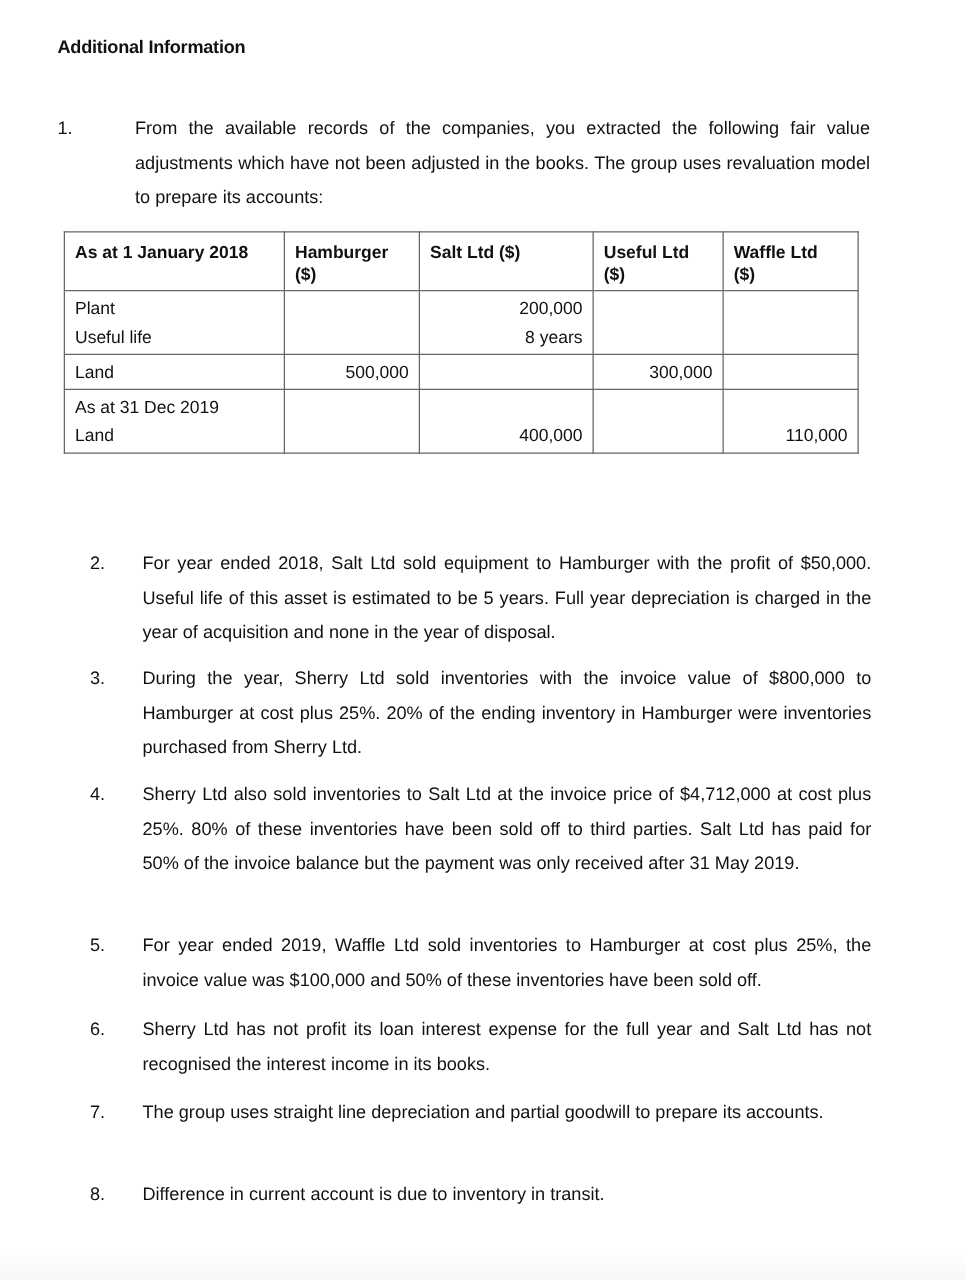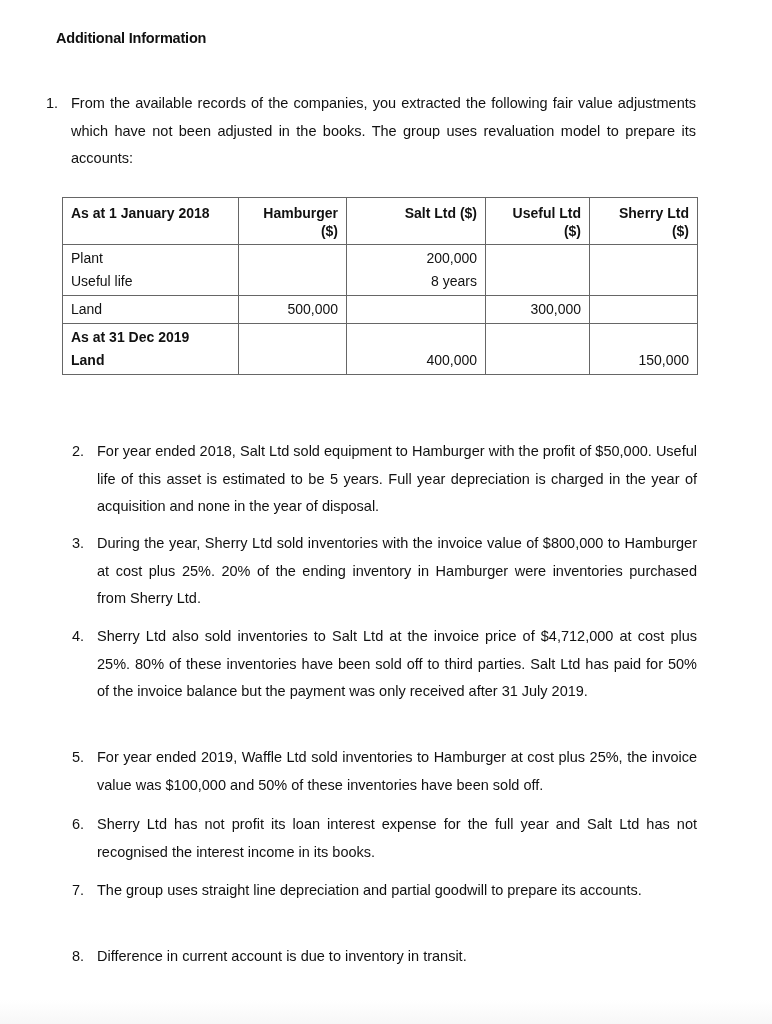--- a/index.html
+++ b/index.html
@@ -2,45 +2,45 @@
 <html><head>
 <meta charset="utf-8">
 <style>
   html, body { margin: 0; padding: 0; }
   body {
     width: 772px; height: 1024px; position: relative; overflow: hidden;
     background: linear-gradient(to bottom, #ffffff 0px, #ffffff 1000px, #f7f7f7 1024px);
     font-family: "Liberation Sans", sans-serif; color: #111;
   }
   .title {
-    position: absolute; left: 56px; top: 30px;
+    position: absolute; left: 46px; top: 30px;
     font-size: 14.5px; font-weight: bold; letter-spacing: -0.2px;
   }
   .item1 { position: absolute; left: 46px; top: 90px; width: 650px; font-size: 14.5px; line-height: 27.5px; }
   .item1 .num { position: absolute; left: 0; top: 0; }
-  .item1 .txt { margin-left: 25px; text-align: justify; }
+  .item1 .txt { margin-left: 62px; text-align: justify; }
 
   table.fv {
-    position: absolute; left: 62px; top: 185px;
-    border-collapse: collapse; font-size: 14px; margin-top: 12px;
+    position: absolute; left: 51px; top: 185px;
+    border-collapse: collapse; font-size: 14px;
   }
   table.fv td, table.fv th {
     border: 1px solid #666; padding: 0 8px; vertical-align: top;
   }
-  table.fv th { font-weight: bold; text-align: right; line-height: 18px; padding-top: 6px; height: 40px; }
+  table.fv th { font-weight: bold; text-align: left; line-height: 18px; padding-top: 6px; height: 40px; }
   table.fv th.first { text-align: left; }
   table.fv td { line-height: 23px; padding-top: 2px; padding-bottom: 2px; }
   table.fv td.num { text-align: right; }
   table.fv td.lbl { text-align: left; }
-  .b { font-weight: bold; }
+  .b { font-weight: normal; }
 
   .list { position: absolute; left: 72px; width: 625px; font-size: 14.5px; line-height: 27.5px; }
   .list .row { position: relative; }
   .list .n { position: absolute; left: 0; top: 0; }
-  .list .t { margin-left: 25px; text-align: justify; }
+  .list .t { margin-left: 42px; text-align: justify; }
 </style>
 </head>
 <body>
 
 <div class="title">Additional Information</div>
 
 <div class="item1">
   <span class="num">1.</span>
   <div class="txt">From the available records of the companies, you extracted the following fair value adjustments which have not been adjusted in the books. The group uses revaluation model to prepare its accounts:</div>
 </div>
@@ -52,62 +52,62 @@
       <col style="width:139px">
       <col style="width:104px">
       <col style="width:108px">
   </colgroup>
   <tbody>
       <tr>
     <th class="first"><span>As at 1 January 2018</span></th>
     <th><span>Hamburger</span><br><span>($)</span></th>
     <th><span>Salt Ltd ($)</span></th>
     <th><span>Useful Ltd</span><br><span>($)</span></th>
-    <th><span>Sherry Ltd</span><br><span>($)</span></th>
+    <th><span>Waffle Ltd</span><br><span>($)</span></th>
   </tr>
   <tr>
     <td class="lbl"><span>Plant</span><br><span>Useful life</span></td>
     <td class="num"></td>
     <td class="num"><span>200,000</span><br><span>8 years</span></td>
     <td class="num"></td>
     <td class="num"></td>
   </tr>
   <tr>
     <td class="lbl">Land</td>
     <td class="num">500,000</td>
     <td class="num"></td>
     <td class="num">300,000</td>
     <td class="num"></td>
   </tr>
   <tr>
     <td class="lbl b"><span>As at 31 Dec 2019</span><br><span>Land</span></td>
     <td class="num"></td>
     <td class="num" style="vertical-align:bottom">400,000</td>
     <td class="num"></td>
-    <td class="num" style="vertical-align:bottom">150,000</td>
+    <td class="num" style="vertical-align:bottom">110,000</td>
   </tr>
 </tbody>
   </table>
 
 <div class="list" style="top:438px">
   <div class="row">
       <span class="n">2.</span>
       <div class="t">For year ended 2018, Salt Ltd sold equipment to Hamburger with the profit of $50,000. Useful life of this asset is estimated to be 5 years. Full year depreciation is charged in the year of acquisition and none in the year of disposal.</div>
     </div>
 </div>
 <div class="list" style="top:530px">
   <div class="row">
       <span class="n">3.</span>
       <div class="t">During the year, Sherry Ltd sold inventories with the invoice value of $800,000 to Hamburger at cost plus 25%. 20% of the ending inventory in Hamburger were inventories purchased from Sherry Ltd.</div>
     </div>
 </div>
 <div class="list" style="top:623px">
   <div class="row">
       <span class="n">4.</span>
-      <div class="t">Sherry Ltd also sold inventories to Salt Ltd at the invoice price of $4,712,000 at cost plus 25%. 80% of these inventories have been sold off to third parties. Salt Ltd has paid for 50% of the invoice balance but the payment was only received after 31 July 2019.</div>
+      <div class="t">Sherry Ltd also sold inventories to Salt Ltd at the invoice price of $4,712,000 at cost plus 25%. 80% of these inventories have been sold off to third parties. Salt Ltd has paid for 50% of the invoice balance but the payment was only received after 31 May 2019.</div>
     </div>
 </div>
 <div class="list" style="top:744px">
   <div class="row">
       <span class="n">5.</span>
       <div class="t">For year ended 2019, Waffle Ltd sold inventories to Hamburger at cost plus 25%, the invoice value was $100,000 and 50% of these inventories have been sold off.</div>
     </div>
 </div>
 <div class="list" style="top:811px">
   <div class="row">

